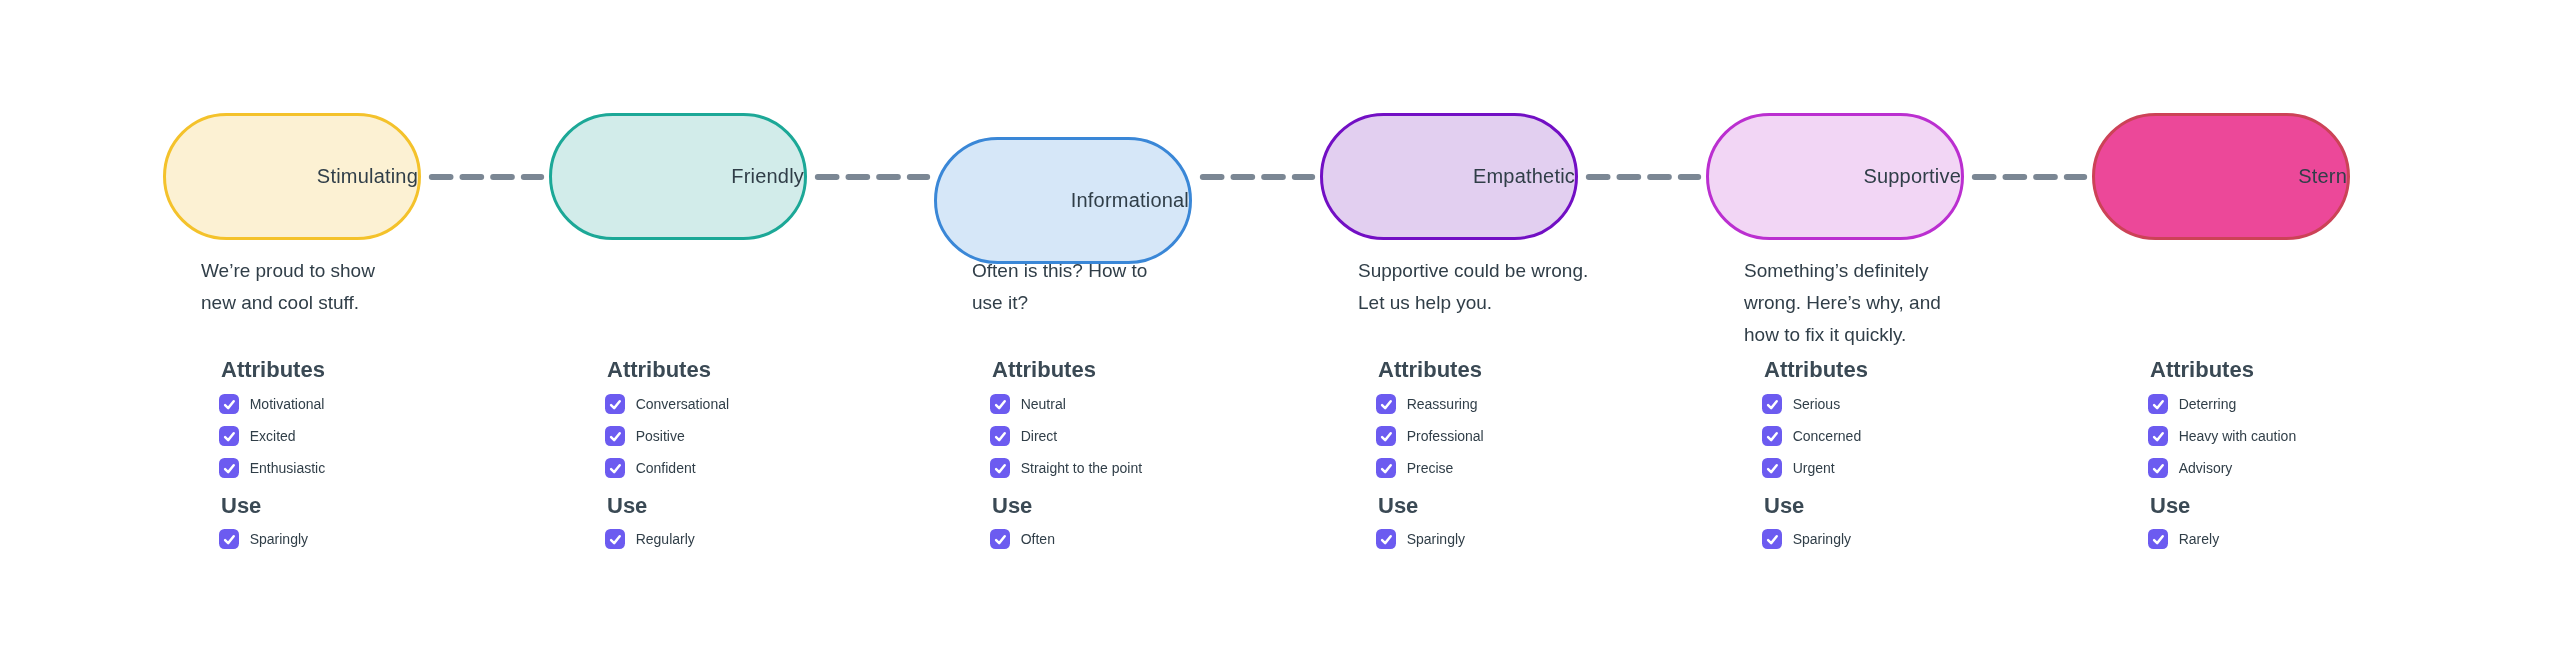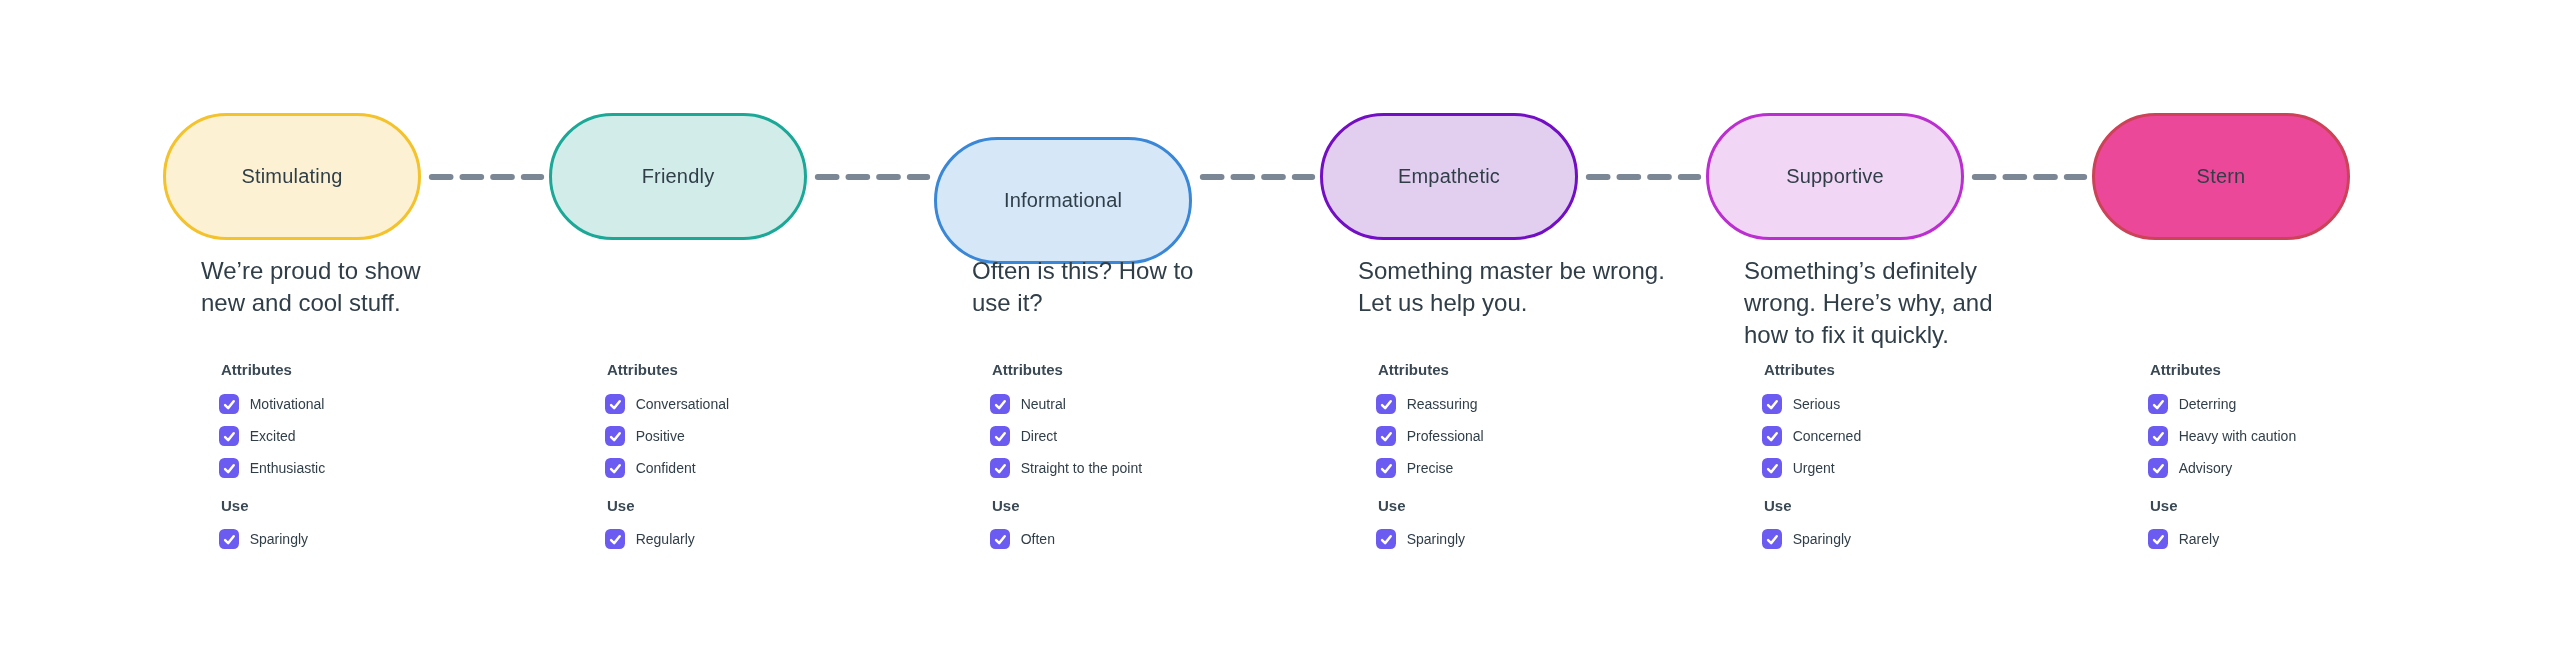--- a/index.html
+++ b/index.html
@@ -11,33 +11,33 @@
     color:var(--text,#303E48);
     overflow:hidden;
   }
   .column { position:absolute; top:0; width:386px; height:649px; }
   .pill {
     position:absolute; top:113px; left:0;
     width:258px; height:127px;
     box-sizing:border-box;
     border:3.4px solid #999;
     border-radius:64px;
-    display:flex; align-items:center; justify-content:center;
+    display:flex; align-items:center; justify-content:flex-end;
   }
   .pill-label { font-size:20px; letter-spacing:0.2px; }
   .connector { position:absolute; top:173px; left:258px; width:127px; height:8px; }
   .connector line { stroke:var(--connector,#7B8794); }
   .desc {
     position:absolute; top:255px; left:38px; width:335px;
-    font-size:24px; line-height:32px;
+    font-size:19px; line-height:32px;
     white-space:pre-line;
   }
   .sec-header {
     position:absolute; left:58px;
-    font-size:15px; line-height:23px; font-weight:bold;
+    font-size:22px; line-height:23px; font-weight:bold;
     color:var(--heading,#3A4954);
   }
   .attr-header { top:358px; }
   .use-header  { top:494px; }
   .rows { position:absolute; left:56px; }
   .attr-rows { top:388px; }
   .use-rows  { top:523px; }
   .check-row { display:flex; align-items:center; height:32px; gap:10.7px; cursor:default; }
   .checkbox {
     flex:0 0 auto;
@@ -199,21 +199,21 @@
     </div>
   </div>
 
   <div class="column" style="left:1320px">
     <div class="pill" style="background: rgb(226, 207, 240); border-color: rgb(114, 15, 196);">
       <span class="pill-label">Empathetic</span>
     </div>
     <svg class="connector" viewBox="0 0 190 12">
       <line x1="16" y1="6" x2="180" y2="6" stroke-width="9" stroke-linecap="round" stroke-dasharray="28 18"></line>
     </svg>
-    <div class="desc">Something master be wrong.
+    <div class="desc">Supportive could be wrong.
 Let us help you.</div>
     <div class="sec-header attr-header">Attributes</div>
     <div class="rows attr-rows">
       <label class="check-row">
         <span class="checkbox">
             <svg viewBox="0 0 24 24">
               <polyline points="5,13 10,18 19,7" fill="none" stroke="#ffffff" stroke-width="4" stroke-linecap="round" stroke-linejoin="round"></polyline>
             </svg>
           </span>
         <span class="check-label">Reassuring</span>

